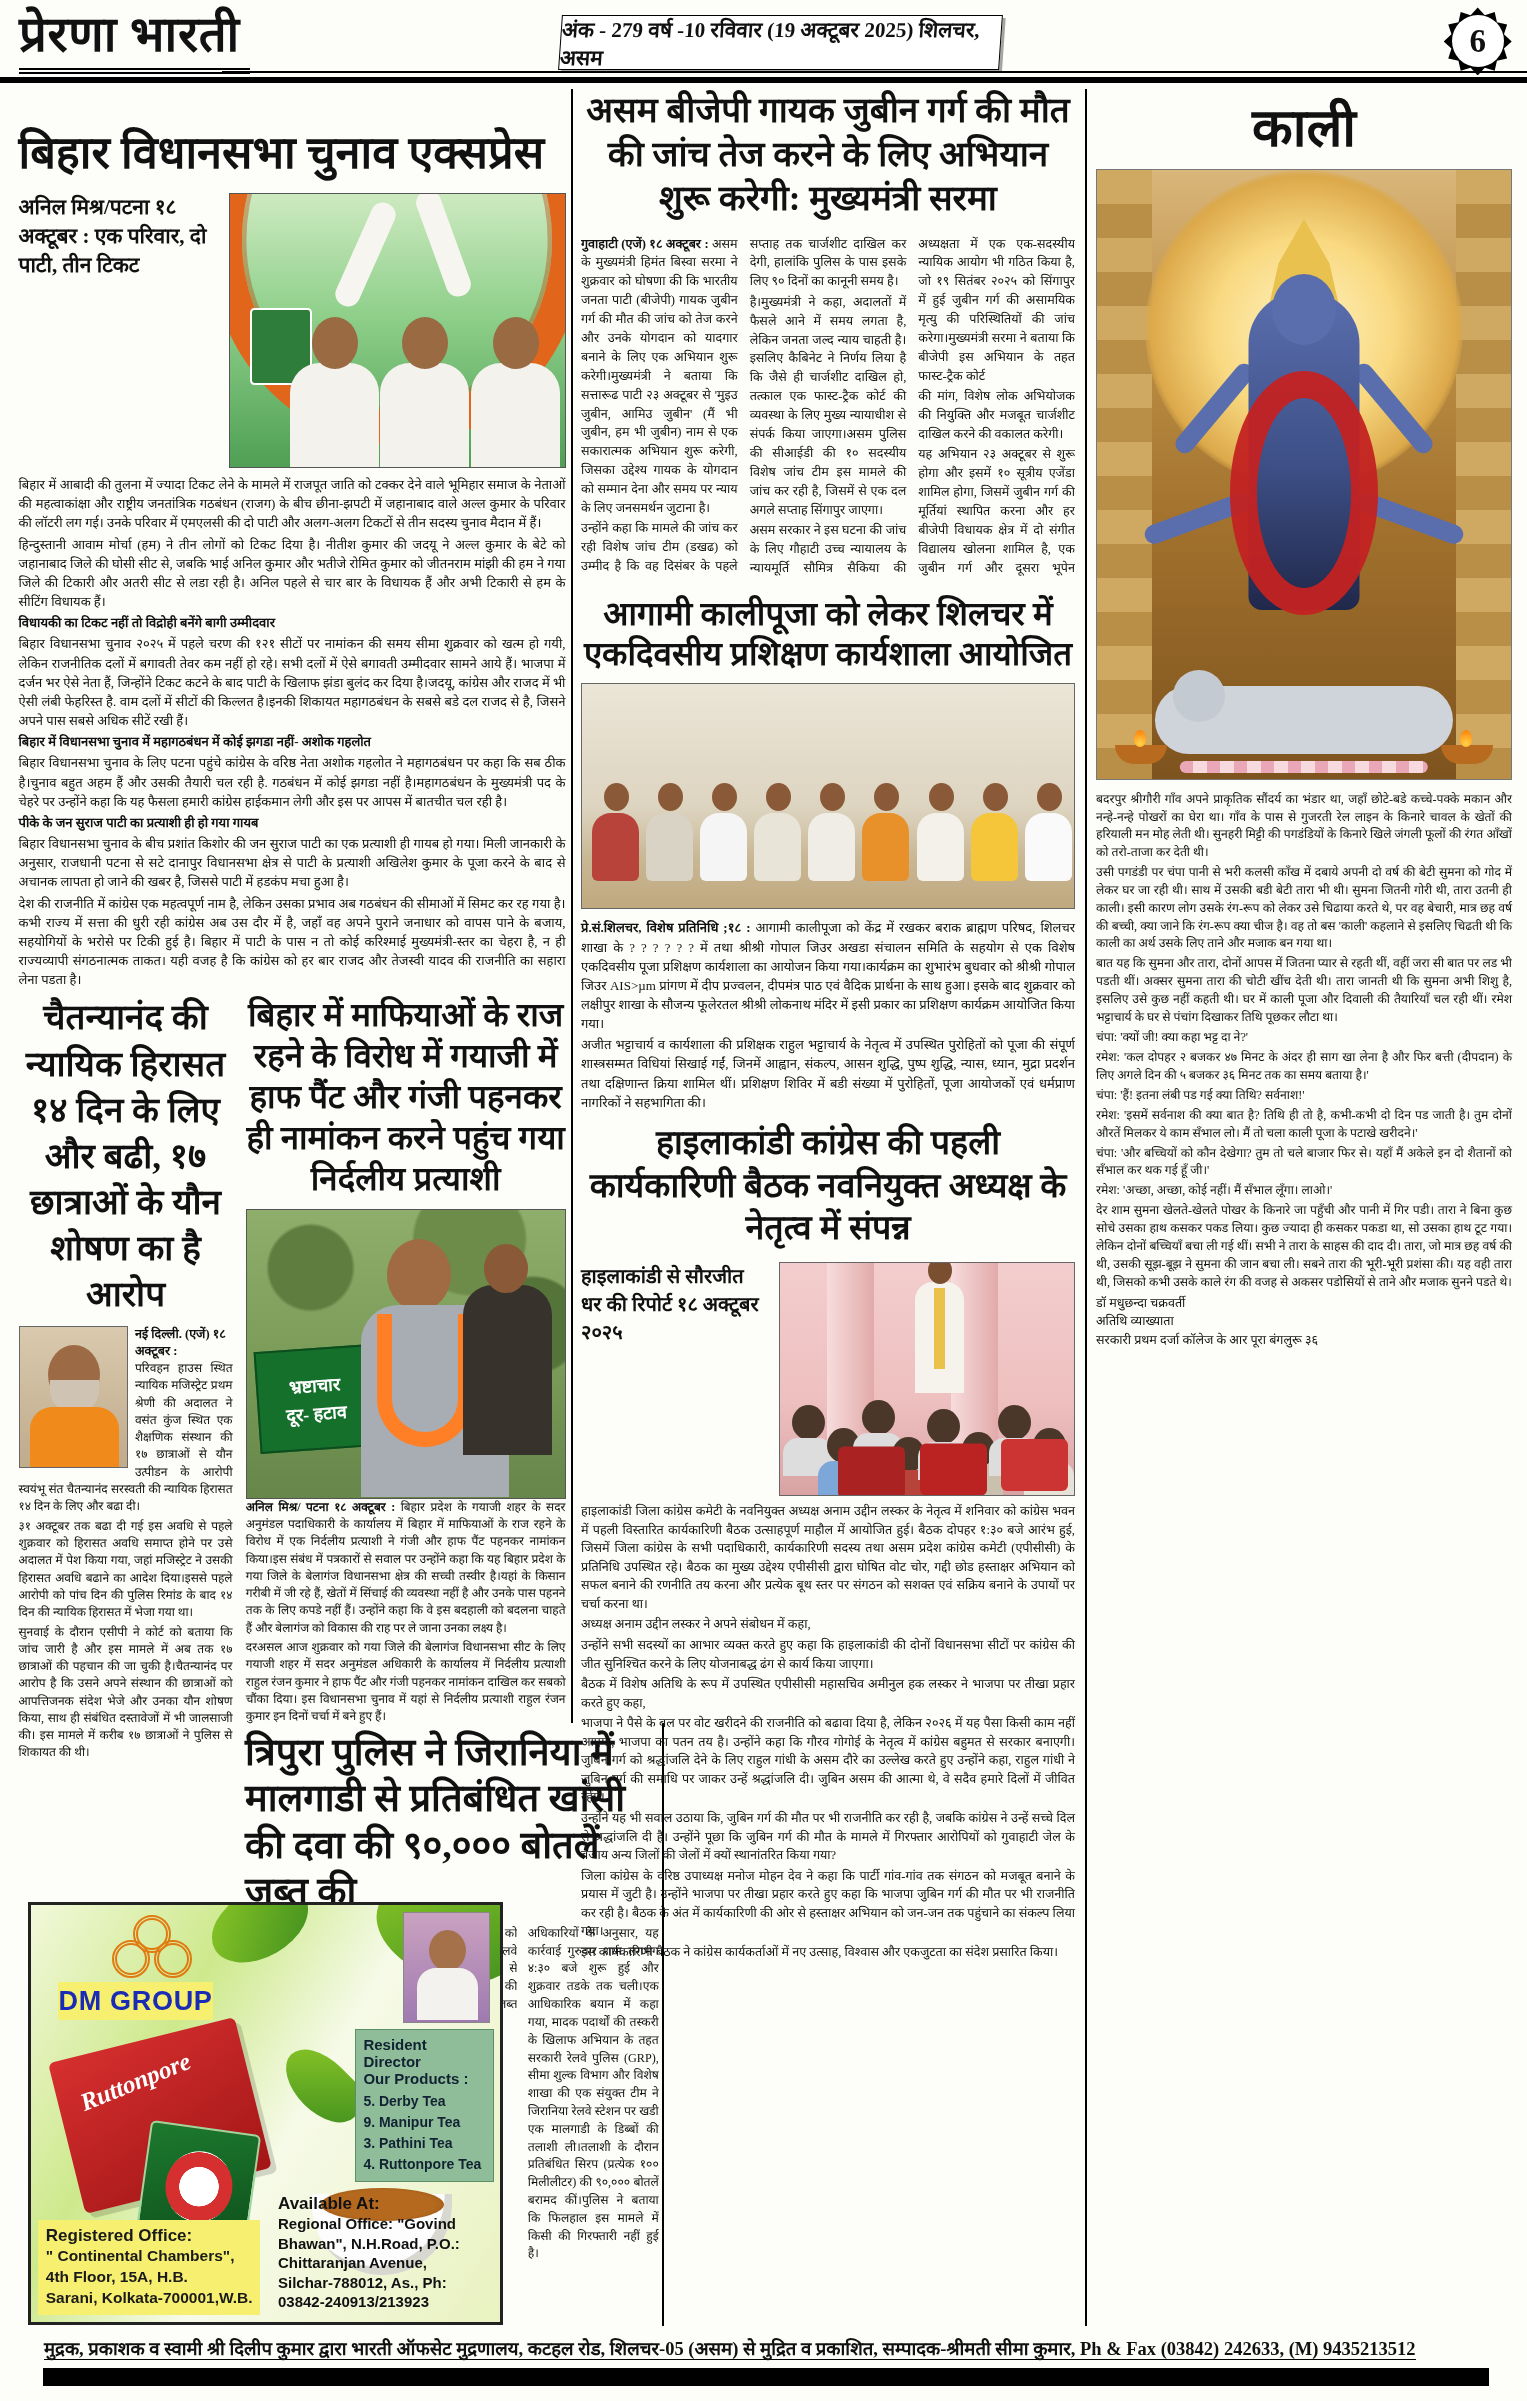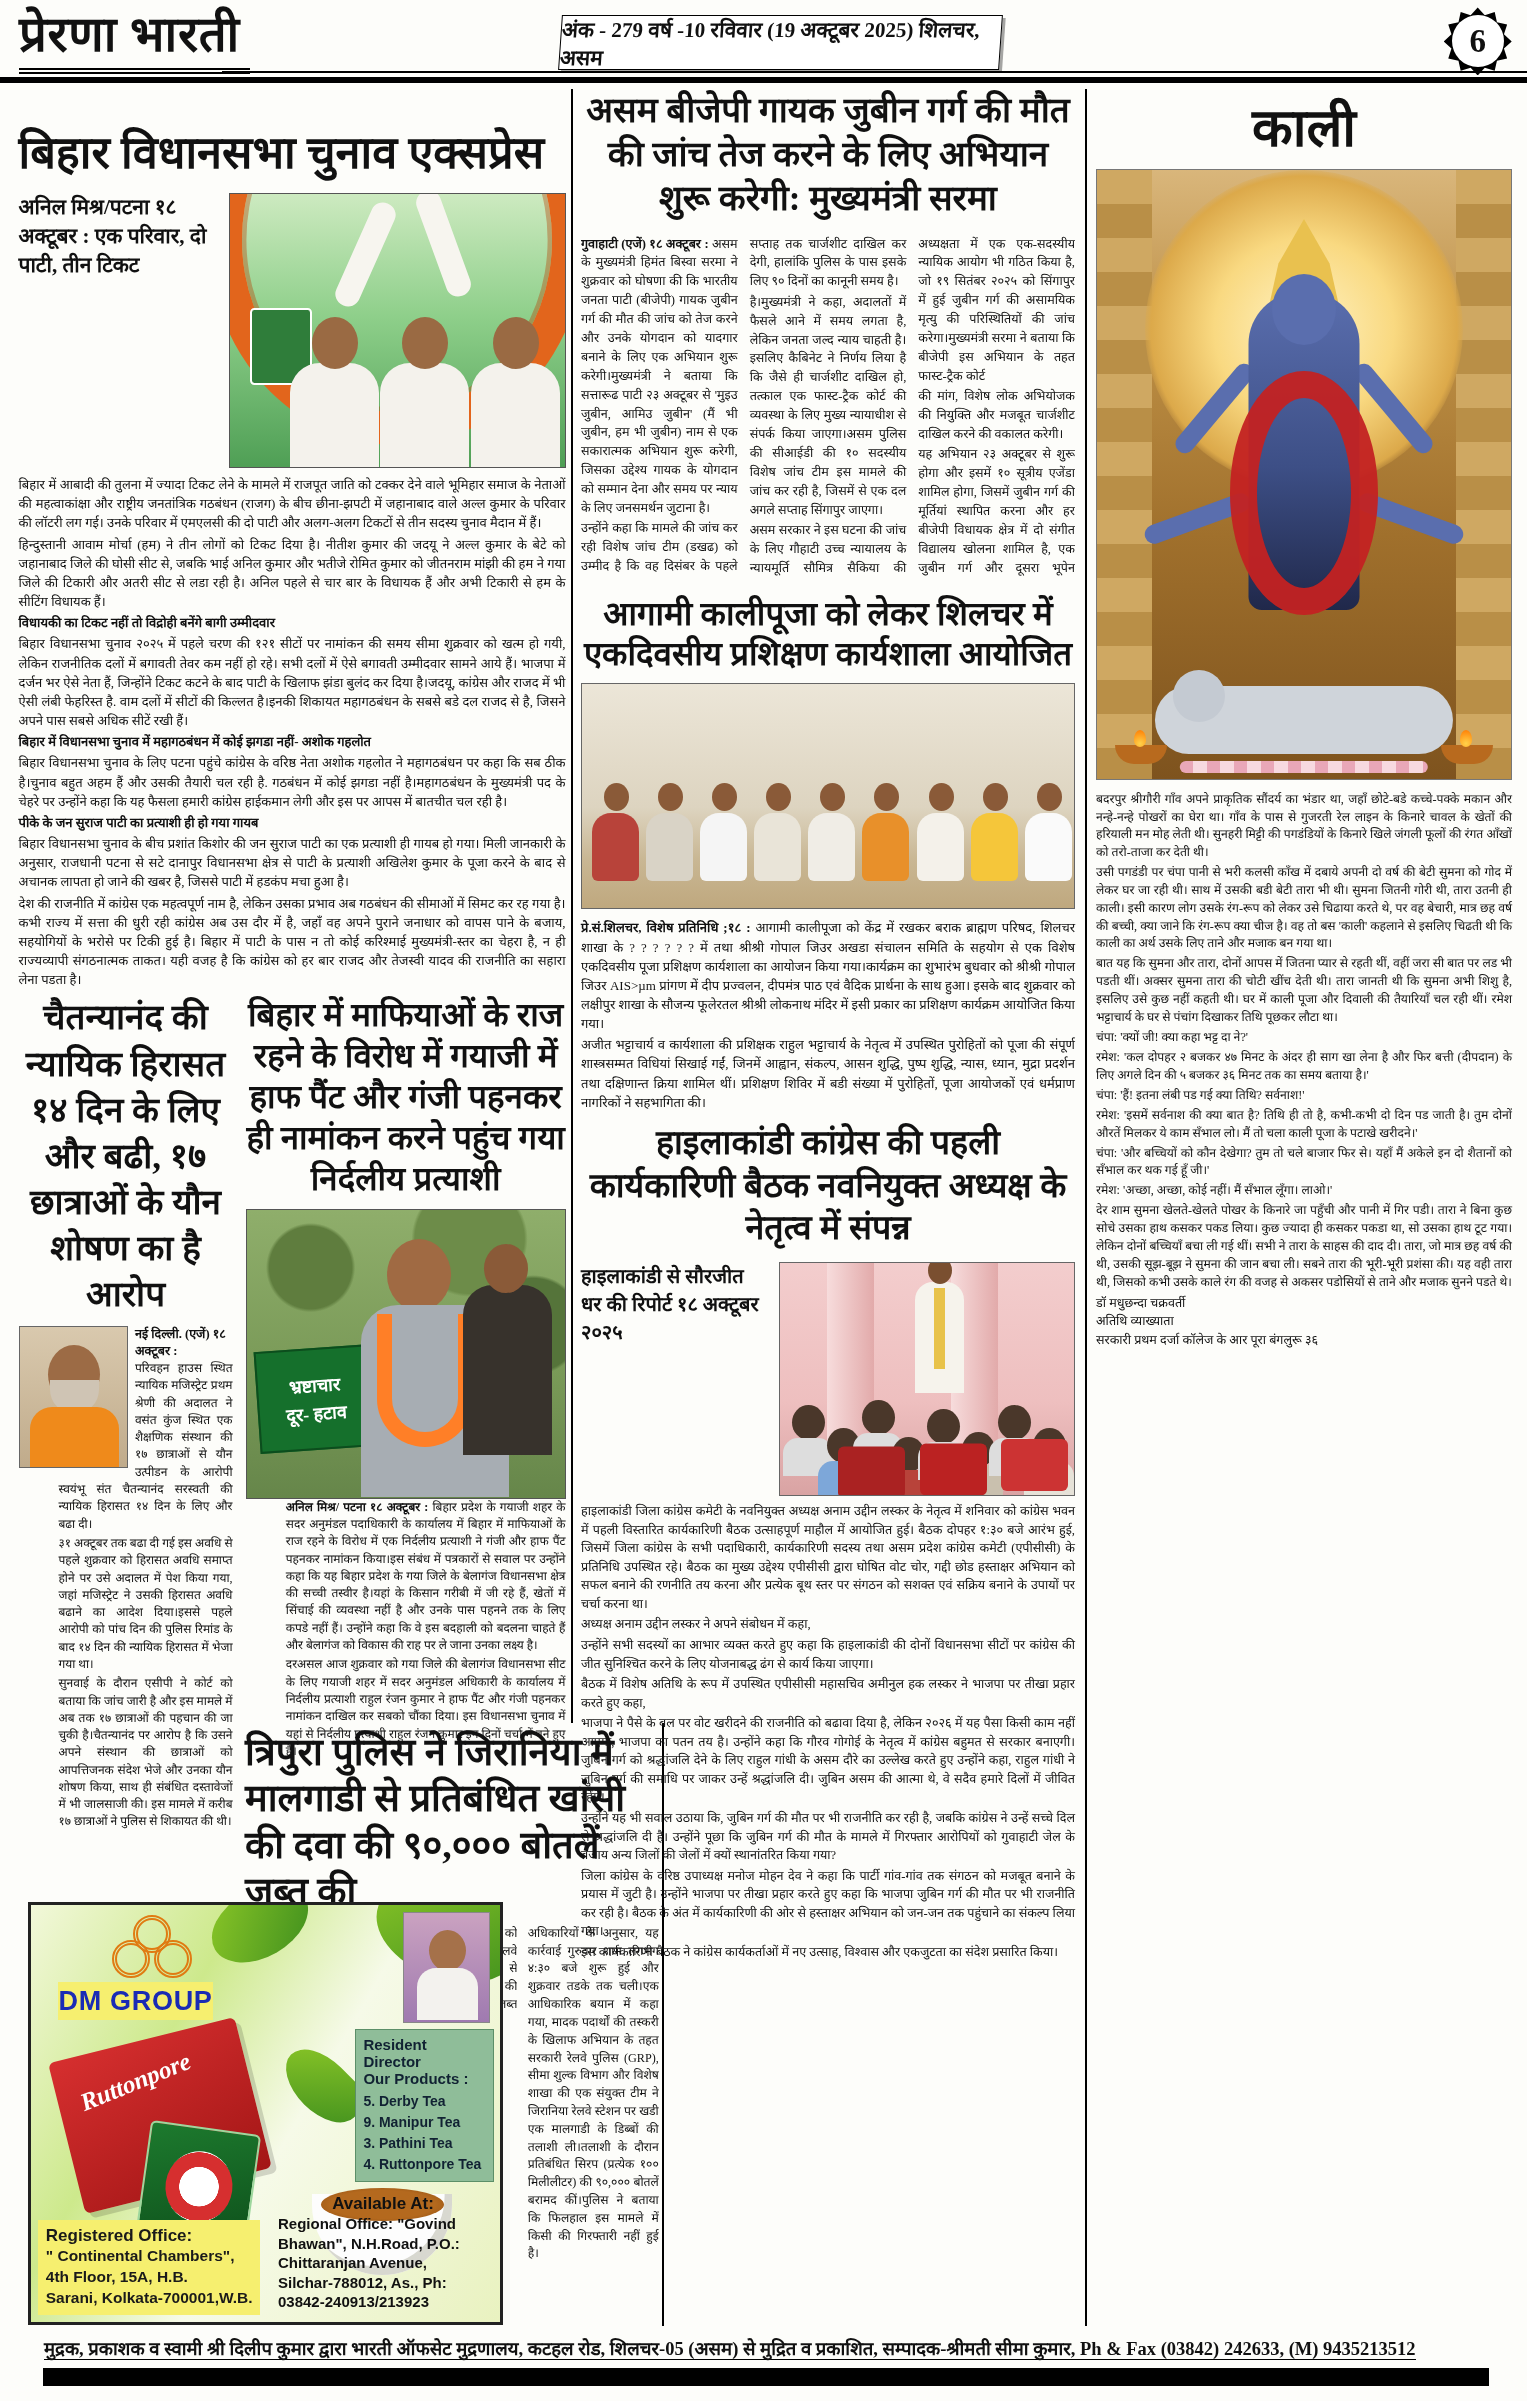--- a/index.html
+++ b/index.html
@@ -45,21 +45,21 @@
   .h-huge  { font-weight:bold; line-height:1.08;margin-top:40px; }
   h1.bihar { font-size:45px; }
   h1.assam { font-size:35px; line-height:1.26; text-align:center; font-weight:bold; }
   h1.kali  { font-size:53px; text-align:center; font-weight:bold; }
   h2.chai  { font-size:35px; line-height:1.32; text-align:center; font-weight:bold; }
   h2.mafia { font-size:33px; line-height:1.24; text-align:center; font-weight:bold; }
   h2.kalipuja { font-size:33px; line-height:1.22; text-align:center; font-weight:bold; margin-top:10.4px; }
   h2.haila { font-size:34px; line-height:1.26; text-align:center; font-weight:bold; margin-top:10px; }
   h2.trip  { font-size:38px; line-height:1.22; text-align:left; font-weight:bold; }
   .body-text p, .flow p { font-size:13px; line-height:1.47; text-align:justify; margin-bottom:2.2px; }
-  .small-text p { font-size:12px; line-height:1.44; text-align:justify; margin-bottom:2.2px;margin-left:40px; }
+  .small-text p { font-size:12px; line-height:1.44; text-align:justify; margin-bottom:2.2px; }
   .subhead { font-weight:bold; font-size:14px; }
   .byline-inline { font-weight:bold; }
   .byline-block { font-weight:bold; font-size:21px; line-height:1.4; }
 
   
   .bihar-lead { display:flex; gap:12px; margin-top:15px; margin-bottom:7.4px; }
   .bihar-byline { width:198px; }
   .photo-bihar { flex:1; height:275px; position:relative; overflow:hidden;
     border:0.7px solid #555; background:linear-gradient(180deg,#cdeac0 0%,#8ecf8a 45%,#4f9f55 100%); }
   .garland-arc { position:absolute; left:-6%; top:-58%; width:112%; height:150%;
@@ -198,21 +198,21 @@
     font-family:"Liberation Sans",sans-serif; color:#123; }
   .ad-products .lbl { font-weight:bold; font-size:15px; display:block; }
   .ad-products ul { list-style:none; margin-top:4.4px; }
   .ad-products li { font-weight:bold; font-size:14px; line-height:1.5; }
   .ad-reg { position:absolute; left:7.4px; bottom:7.4px; width:222px; padding:6px 7.4px; background:#f6ef6f;
     font-family:"Liberation Sans",sans-serif; color:#1a1a1a; }
   .ad-reg .lbl { font-weight:bold; font-size:17px; }
   .ad-reg p { font-weight:bold; font-size:15.5px; line-height:1.35; }
   .ad-avail { position:absolute; right:6px; bottom:6px; width:222px; padding:4.4px 6px;
     font-family:"Liberation Sans",sans-serif; color:#111; }
-  .ad-avail .lbl { font-weight:bold; font-size:17px;text-align:center; }
+  .ad-avail .lbl { font-weight:bold; font-size:17px; }
   .ad-avail p { font-weight:bold; font-size:15px; line-height:1.3; }
 
   
   .imprint { position:absolute; left:44px; bottom:41px; width:1442px; font-size:18.5px; font-weight:bold; }
   .imprint span { border-bottom:1.5px solid #000; }
   .footer-bar { position:absolute; left:43px; bottom:15px; width:1446px; height:18px; background:#000; }
 </style>
 </head>
 <body>
 

